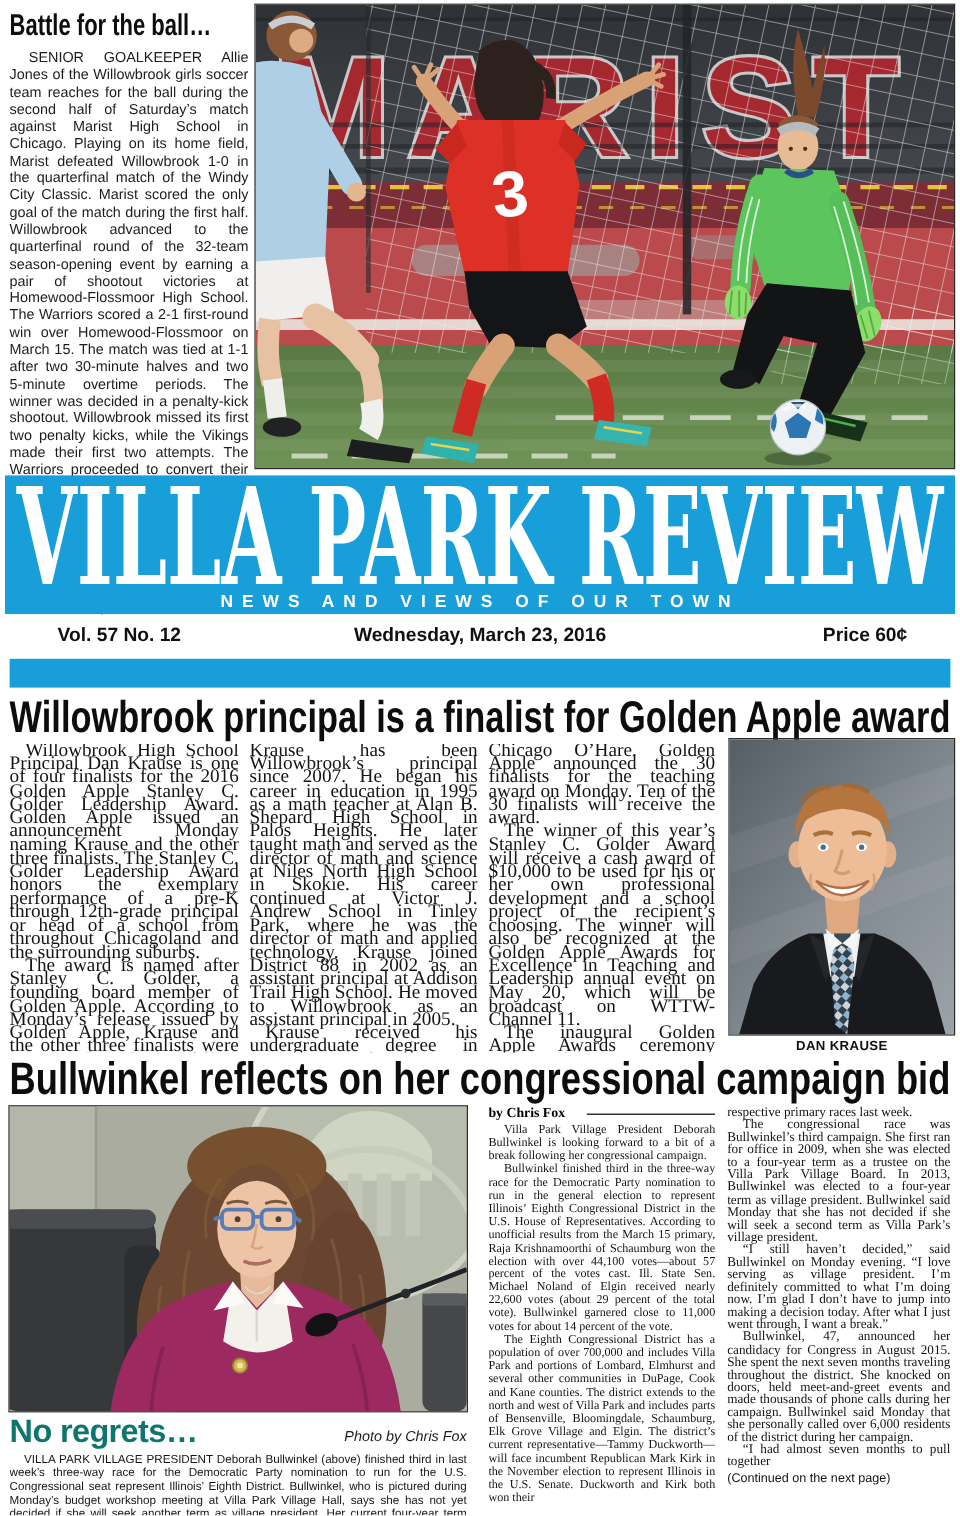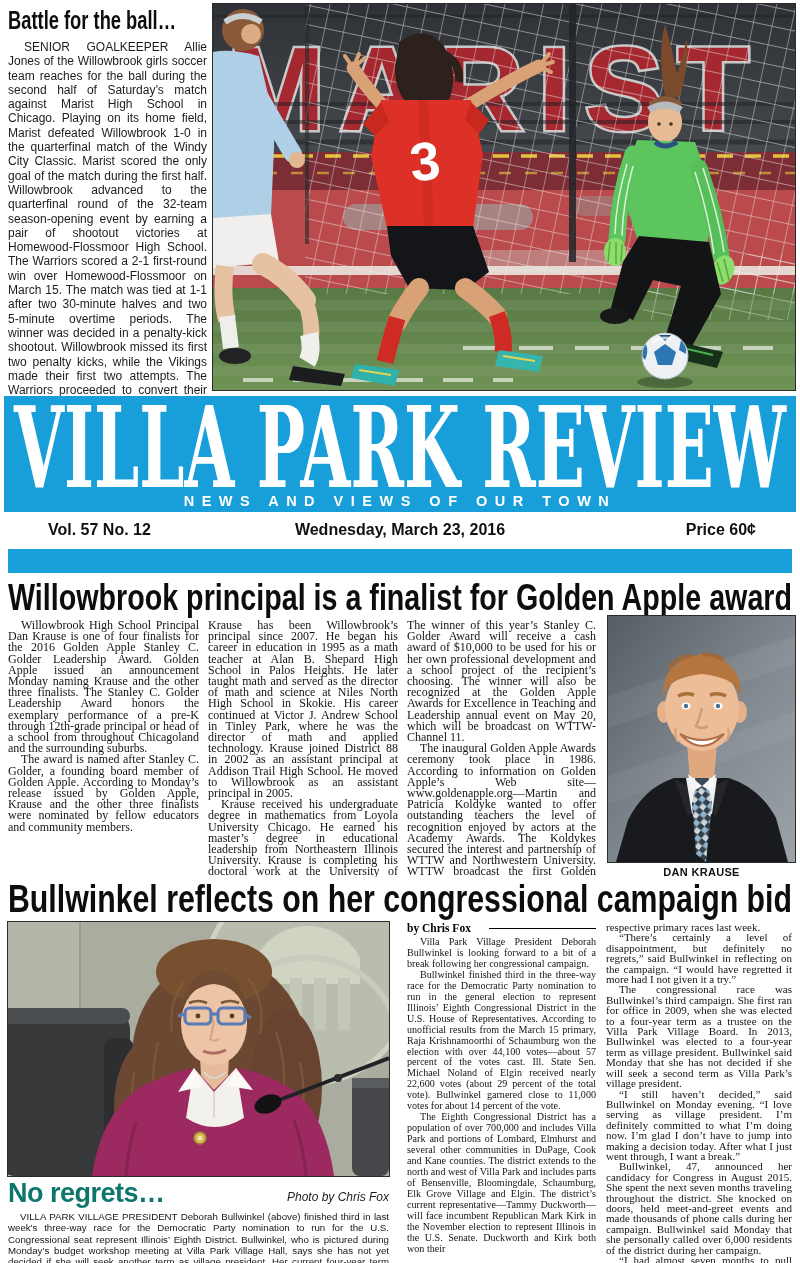--- a/index.html
+++ b/index.html
@@ -10,21 +10,21 @@
   .battle-body{font:12px/14.3px "Liberation Sans",sans-serif;color:#1c1c1c;text-align:justify;}
   .battle-body p{margin:0;text-indent:16px;}
   .credit{font:italic 12px "Liberation Sans",sans-serif;color:#1c1c1c;text-align:right;}
   
   .infobar{font:bold 16px "Liberation Sans",sans-serif;color:#101010;}
   .cyanbar{background:#189fd9;}
   
   .scol{color:#141414;text-align:justify;font-family:"Liberation Serif",serif;overflow:hidden;}
   .scol p{margin:0;text-indent:13px;}
   .scol.cont p:first-child{text-indent:0;}
-  .s1{font-size:12px;line-height:11.2px;}
+  .s1{font-size:16px;line-height:11.2px;}
   .s2a{font-size:10.1px;line-height:10.95px;}
   .s2b{font-size:11px;line-height:10.4px;}
   .byline-row{display:flex;align-items:flex-start;font:bold 11.5px "Liberation Serif",serif;color:#000;height:15px;gap:15px;}
   .byline-rule{flex:1;border-top:1.6px solid #000;margin:6px 0 0 3px;}
   .photo-cap{font:bold 11px "Liberation Sans",sans-serif;color:#111;text-align:center;letter-spacing:.3px;}
   .continued{font:10.5px "Liberation Sans",sans-serif;text-align:left;text-indent:0;margin-top:2px;color:#141414;}
   
   .noregrets{font:bold 27px "Liberation Sans",sans-serif;color:#0f766e;letter-spacing:-.5px;}
   .cap-body{font:9.7px/11.35px "Liberation Sans",sans-serif;color:#161616;text-align:justify;}
   .cap-body p{margin:0;text-indent:12px;}
@@ -187,20 +187,21 @@
 <div class="abs scol s1" style="left:8px;top:620px;width:191px;height:257px;">
     <p>Willowbrook High School Principal Dan Krause is one of four finalists for the 2016 Golden Apple Stanley C. Golder Leadership Award. Golden Apple issued an announcement Monday naming Krause and the other three finalists. The Stanley C. Golder Leadership Award honors the exemplary performance of a pre-K through 12th-grade principal or head of a school from throughout Chicagoland and the surrounding suburbs.</p>
     <p>The award is named after Stanley C. Golder, a founding board member of Golden Apple. According to Monday’s release issued by Golden Apple, Krause and the other three finalists were nominated by fellow educators and community members.</p>
   </div>
 <div class="abs scol s1 cont" style="left:208px;top:620px;width:190px;height:257px;">
     <p>Krause has been Willowbrook’s principal since 2007. He began his career in education in 1995 as a math teacher at Alan B. Shepard High School in Palos Heights. He later taught math and served as the director of math and science at Niles North High School in Skokie. His career continued at Victor J. Andrew School in Tinley Park, where he was the director of math and applied technology. Krause joined District 88 in 2002 as an assistant principal at Addison Trail High School. He moved to Willowbrook as an assistant principal in 2005.</p>
     <p>Krause received his undergraduate degree in mathematics from Loyola University Chicago. He earned his master’s degree in educational leadership from Northeastern Illinois University. Krause is completing his doctoral work at the University of Illinois at Urbana-Champaign.</p>
     <p>A celebration in honor of the four finalists, as well as the 30 finalists for the Golden Apple Awards for Excellence in Teaching, will be held Saturday, April 2, at the Hilton Rosemont</p>
   </div>
 <div class="abs scol s1 cont" style="left:407px;top:620px;width:189px;height:257px;">
+    <p>Chicago O’Hare. Golden Apple announced the 30 finalists for the teaching award on Monday. Ten of the 30 finalists will receive the award.</p>
     <p>The winner of this year’s Stanley C. Golder Award will receive a cash award of $10,000 to be used for his or her own professional development and a school project of the recipient’s choosing. The winner will also be recognized at the Golden Apple Awards for Excellence in Teaching and Leadership annual event on May 20, which will be broadcast on WTTW-Channel 11.</p>
     <p>The inaugural Golden Apple Awards ceremony took place in 1986. According to information on Golden Apple’s Web site—www.goldenapple.org—Martin and Patricia Koldyke wanted to offer outstanding teachers the level of recognition enjoyed by actors at the Academy Awards. The Koldykes secured the interest and partnership of WTTW and Northwestern University. WTTW broadcast the first Golden Apple Awards in 1986.</p>
   </div>
 
 <svg class="abs photo" style="left:608px;top:616px;" width="187" height="246" viewBox="0 0 187 246" preserveAspectRatio="none">
   <defs>
     <linearGradient id="kbg" x1="0" y1="0" x2="1" y2="1">
       <stop offset="0" stop-color="#565d65"></stop>
         <stop offset=".55" stop-color="#828a91"></stop>
         <stop offset="1" stop-color="#9ba2a8"></stop>
@@ -320,21 +321,20 @@
   <div class="scol s2a" style="height:326px;overflow:hidden;">
       <p>Villa Park Village President Deborah Bullwinkel is looking forward to a bit of a break following her congressional campaign.</p>
       <p>Bullwinkel finished third in the three-way race for the Democratic Party nomination to run in the general election to represent Illinois’ Eighth Congressional District in the U.S. House of Representatives. According to unofficial results from the March 15 primary, Raja Krishnamoorthi of Schaumburg won the election with over 44,100 votes—about 57 percent of the votes cast. Ill. State Sen. Michael Noland of Elgin received nearly 22,600 votes (about 29 percent of the total vote). Bullwinkel garnered close to 11,000 votes for about 14 percent of the vote.</p>
       <p>The Eighth Congressional District has a population of over 700,000 and includes Villa Park and portions of Lombard, Elmhurst and several other communities in DuPage, Cook and Kane counties. The district extends to the north and west of Villa Park and includes parts of Bensenville, Bloomingdale, Schaumburg, Elk Grove Village and Elgin. The district’s current representative—Tammy Duckworth—will face incumbent Republican Mark Kirk in the November election to represent Illinois in the U.S. Senate. Duckworth and Kirk both won their</p>
     </div>
 </div>
 
 <div class="abs" style="left:606px;top:922px;width:186px;height:341px;overflow:hidden;">
   <div class="scol s2b cont">
       <p>respective primary races last week.</p>
-      <p>“There’s certainly a level of disappointment, but definitely no regrets,” said Bullwinkel in reflecting on the campaign. “I would have regretted it more had I not given it a try.”</p>
       <p>The congressional race was Bullwinkel’s third campaign. She first ran for office in 2009, when she was elected to a four-year term as a trustee on the Villa Park Village Board. In 2013, Bullwinkel was elected to a four-year term as village president. Bullwinkel said Monday that she has not decided if she will seek a second term as Villa Park’s village president.</p>
       <p>“I still haven’t decided,” said Bullwinkel on Monday evening. “I love serving as village president. I’m definitely committed to what I’m doing now. I’m glad I don’t have to jump into making a decision today. After what I just went through, I want a break.”</p>
       <p>Bullwinkel, 47, announced her candidacy for Congress in August 2015. She spent the next seven months traveling throughout the district. She knocked on doors, held meet-and-greet events and made thousands of phone calls during her campaign. Bullwinkel said Monday that she personally called over 6,000 residents of the district during her campaign.</p>
       <p>“I had almost seven months to pull together</p>
     </div>
   <div class="continued">(Continued on the next page)</div>
 </div>
 
 <div class="abs noregrets" style="left:8px;top:1178px;">No regrets…</div>
 <div class="abs credit" style="left:189px;top:1190px;width:200px;">Photo by Chris Fox</div>

